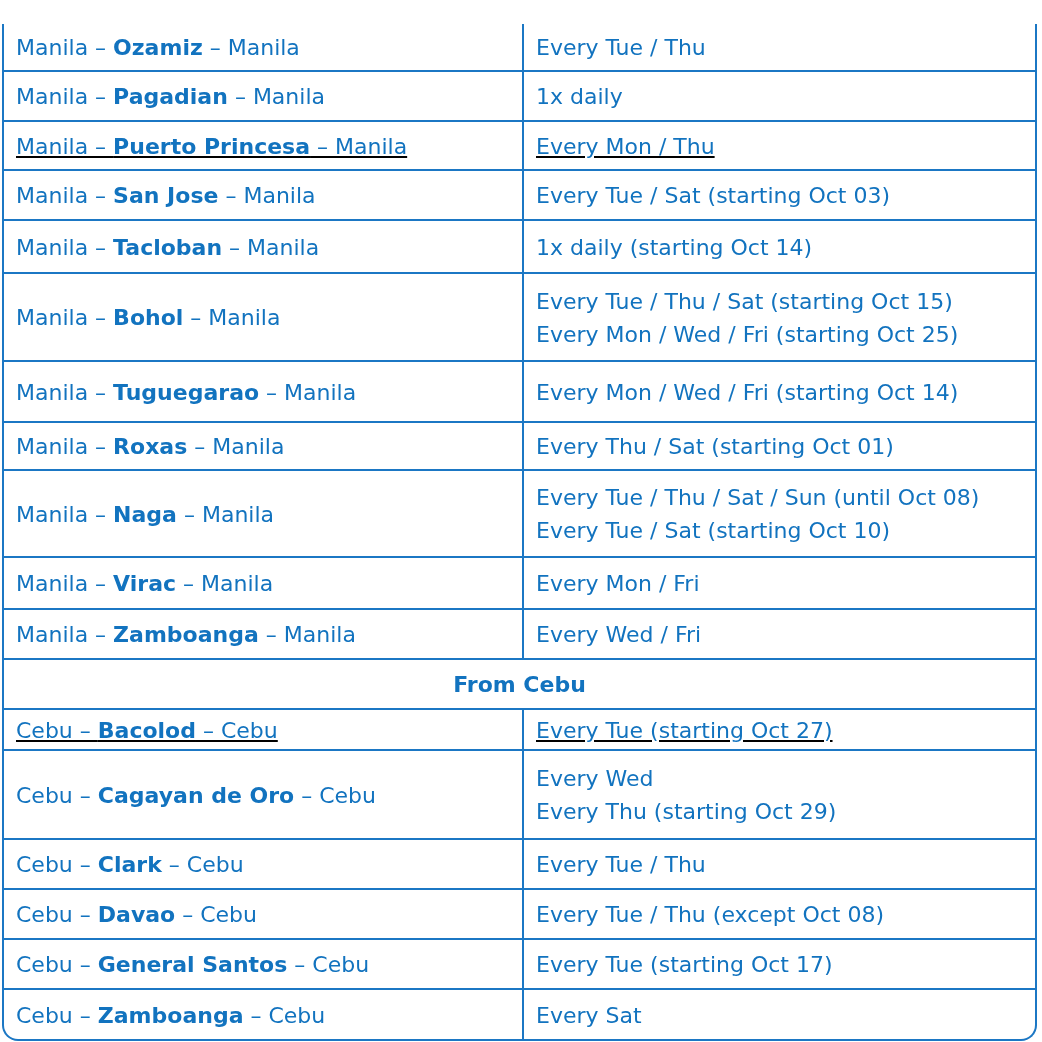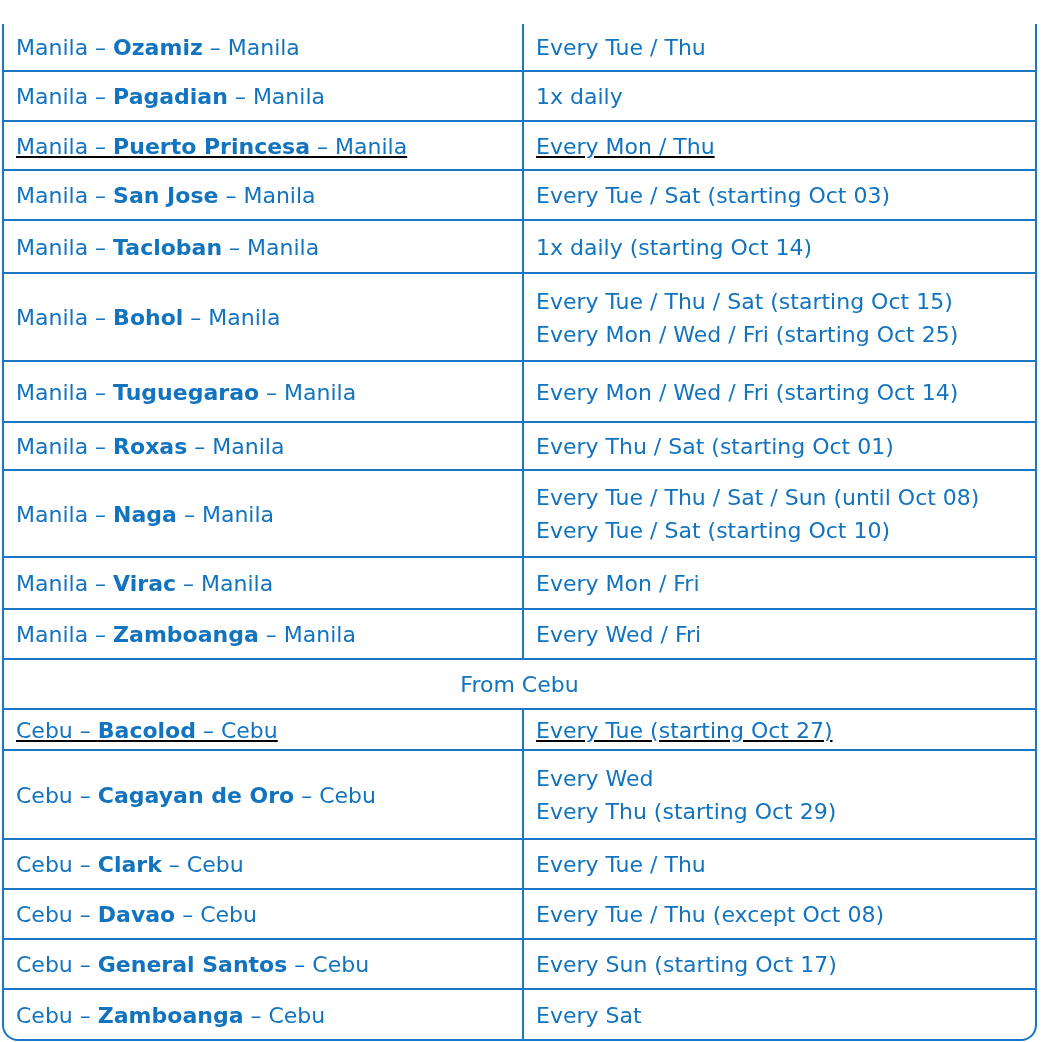--- a/index.html
+++ b/index.html
@@ -41,21 +41,21 @@
     white-space:nowrap;
   }
   tr.data-row:not(:first-child) td{
     border-top:2px solid var(--blue-border);
   }
   td.route-cell{
     border-right:2px solid var(--blue-border);
   }
   td.section-cell{
     text-align:center;
-    font-weight:normal;
+    font-weight:bold;
     padding-right:12px;
     border-radius:18px;
   }
   .route-city{font-weight:bold;}
   .freq-line{line-height:33px;}
 </style>
 </head>
 <body>
 
 <div class="table-frame">
@@ -157,21 +157,21 @@
   </tr>
         <tr class="data-row" style="height: 50px;">
     <td class="route-cell"><span class="route-pre">Cebu – </span><span class="route-city">Davao</span><span class="route-post"> – Cebu</span></td>
     <td class="freq-cell">
             <div class="freq-line">Every Tue / Thu (except Oct 08)</div>
           </td>
   </tr>
         <tr class="data-row" style="height: 50px;">
     <td class="route-cell"><span class="route-pre">Cebu – </span><span class="route-city">General Santos</span><span class="route-post"> – Cebu</span></td>
     <td class="freq-cell">
-            <div class="freq-line">Every Sun (starting Oct 17)</div>
+            <div class="freq-line">Every Tue (starting Oct 17)</div>
           </td>
   </tr>
         <tr class="data-row" style="height: 50px;">
     <td class="route-cell"><span class="route-pre">Cebu – </span><span class="route-city">Zamboanga</span><span class="route-post"> – Cebu</span></td>
     <td class="freq-cell">
             <div class="freq-line">Every Sat</div>
           </td>
   </tr>
       </tbody>
   </table>

